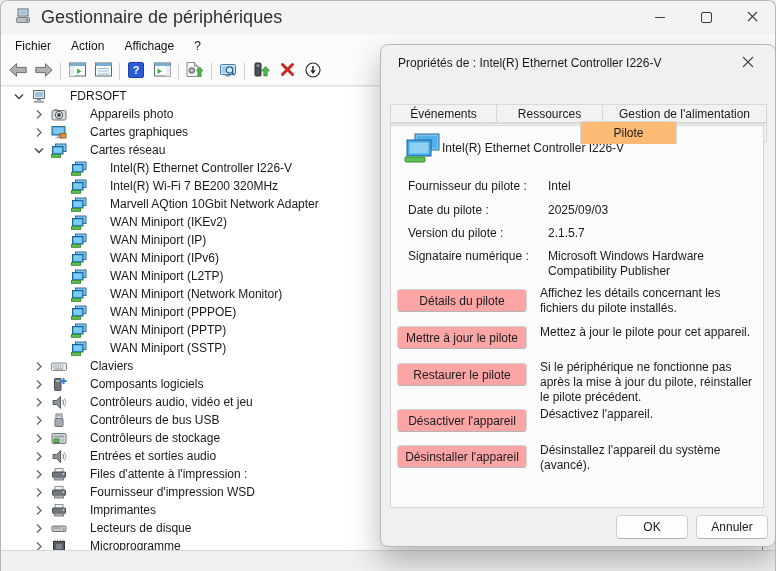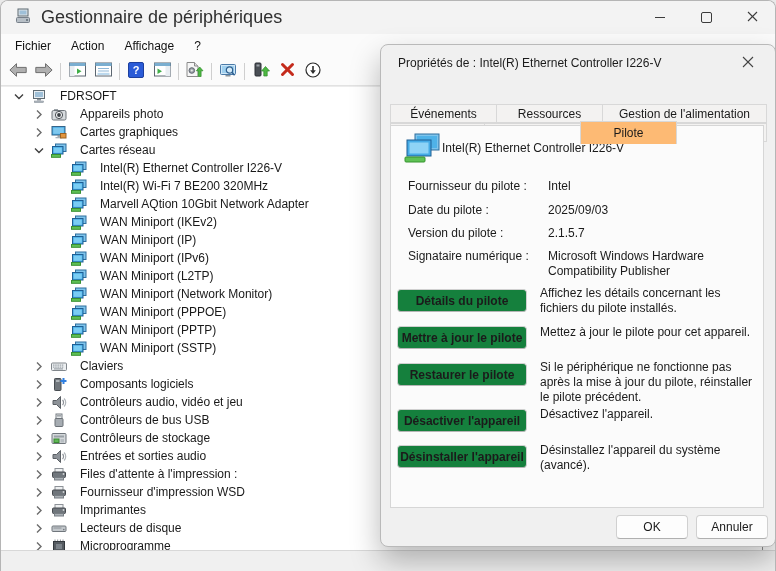--- a/index.html
+++ b/index.html
@@ -23,43 +23,43 @@
   .menu-item{padding:3px 10px;color:#111;}
   
   .toolbar{height:28px;display:flex;align-items:center;background:#fbfbfb;border-bottom:1px solid #e2e2e2;padding-left:4px;}
   .tb-btn{width:26px;height:24px;display:flex;align-items:center;justify-content:center;}
   .tb-sep{width:1px;height:17px;background:#cfcfcf;margin:0 3px;}
   
   .tree{position:absolute;left:0;top:85px;width:761px;height:464px;background:#fff;
     border-right:1px solid #8f8f8f;border-top:1px solid #ececec;overflow:hidden;}
   .tree-row{height:18px;display:flex;align-items:center;white-space:nowrap;}
   .chev,.ticon{width:20px;height:16px;display:flex;align-items:center;justify-content:center;flex:0 0 auto;}
-  .tlabel{margin-left:11px;color:#191919;}
+  .tlabel{margin-left:21px;color:#191919;}
   .bottom-strip{position:absolute;left:0;top:549px;width:774px;height:21px;background:#f0f0f0;border-top:1px solid #d8d8d8;}
   
   .dialog{position:absolute;left:379px;top:43px;width:394px;height:501px;z-index:10;
     background:#f0f0f0;border:1px solid #b9b9b9;border-radius:8px;
     box-shadow:0 14px 30px rgba(0,0,0,0.28);}
   .dlg-title{position:absolute;left:17px;top:11px;color:#1b1b1b;}
   .dlg-close{position:absolute;right:8px;top:5px;width:38px;height:26px;display:flex;align-items:center;justify-content:center;}
   .tabs{position:absolute;left:9px;top:43px;width:376px;margin-top:16px;}
   .tab-row{display:flex;height:19px;}
   .tab{box-sizing:border-box;display:flex;align-items:center;justify-content:center;
     background:#f3f2f1;border:1px solid #d8d8d8;margin-right:-1px;color:#1b1b1b;}
   .tab.active{position:relative;margin-top:-2px;height:23px;background:#fdba74;border-bottom:none;z-index:6;}
   .t106{width:107px;} .t95{width:95px;} .t96{width:97px;text-align:center;} .tgrow{flex:1;}
   .tab-page{position:absolute;left:9px;top:80px;width:374px;height:383px;box-sizing:border-box;
     background:#fbfbfb;border:1px solid #d6d6d6;z-index:1;}
   .dev-icon{position:absolute;left:13px;top:7px;}
   .dev-name{position:absolute;left:51px;top:15px;}
   .f-label{position:absolute;left:17px;}
   .f-value{position:absolute;left:157px;width:206px;line-height:15px;}
   .act-btn{position:absolute;left:6px;width:130px;height:23px;box-sizing:border-box;
-    background:#15803d;border:1px solid #d0d0d0;border-bottom-color:#b5b5b5;border-radius:4px;
-    font-family:inherit;font-size:12px;color:#1b1b1b;padding:0;font-weight:bold;}
+    background:#fca5a5;border:1px solid #d0d0d0;border-bottom-color:#b5b5b5;border-radius:4px;
+    font-family:inherit;font-size:12px;color:#1b1b1b;padding:0;}
   .act-desc{position:absolute;left:149px;width:220px;line-height:15px;}
   .footer-btn{position:absolute;width:72px;height:24px;box-sizing:border-box;
     background:#fdfdfd;border:1px solid #d0d0d0;border-bottom-color:#b0b0b0;border-radius:4px;
     font-family:inherit;font-size:12px;color:#1b1b1b;padding:0;}
   .ok{left:235px;top:470px;} .cancel{left:315px;top:470px;}
 </style>
 </head>
 <body>
 
 <div class="window">

